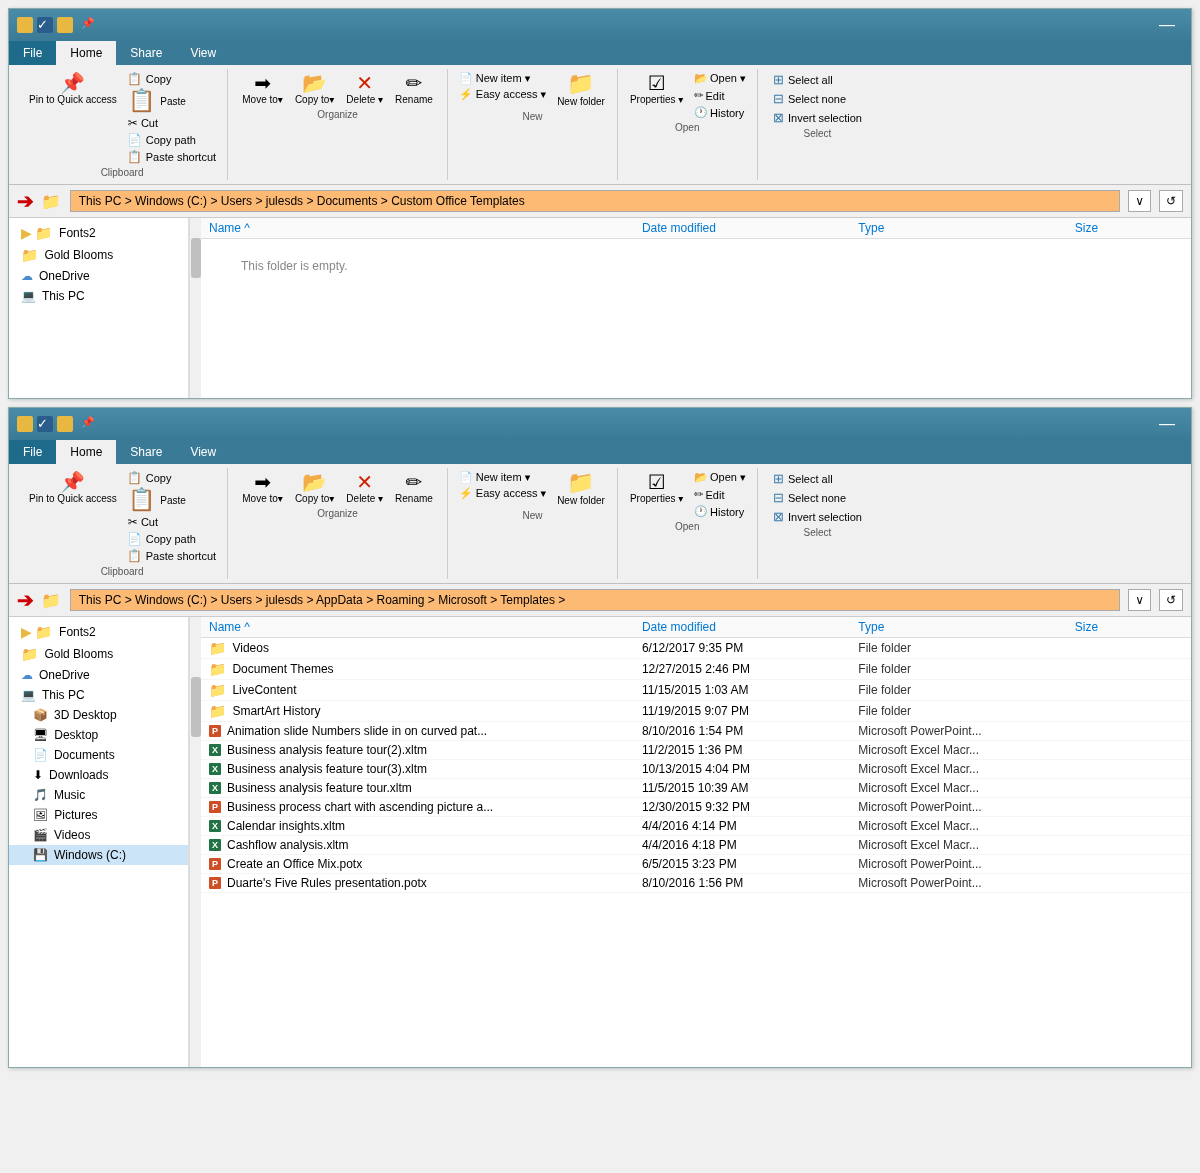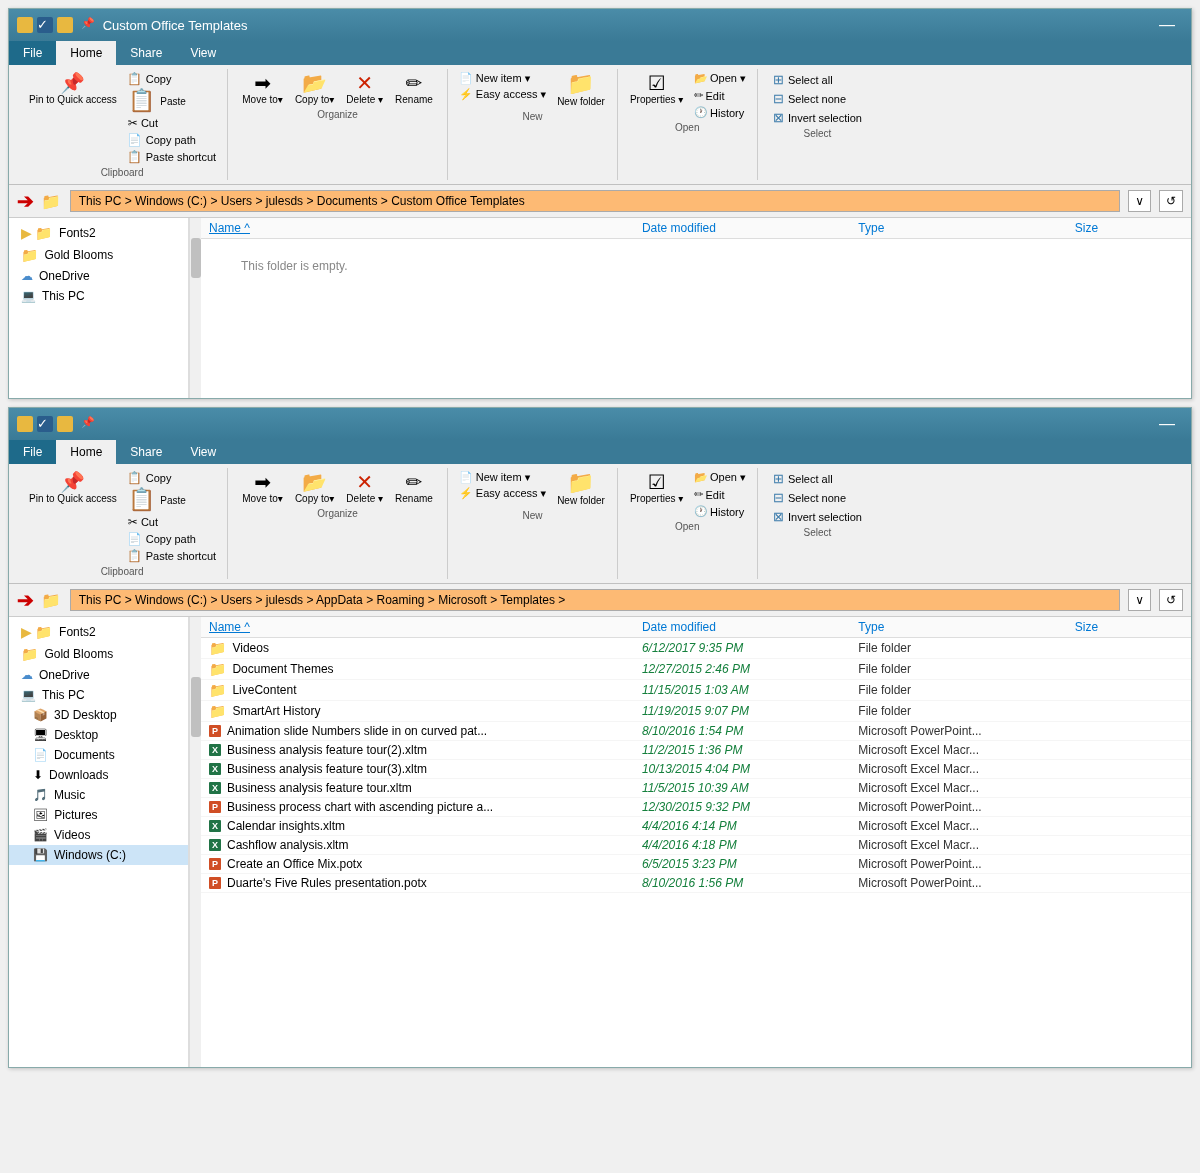--- a/index.html
+++ b/index.html
@@ -215,39 +215,39 @@
       display: flex;
       border-bottom: 1px solid #ddd;
       background: #fafafa;
       padding: 3px 8px;
     }
     .col-header {
       font-size: 12px;
       color: #0078d4;
       cursor: pointer;
     }
-    .col-header.name { flex: 2; text-decoration: underline; }
+    .col-header.name { flex: 2; }
     .col-header.date { flex: 1; }
     .col-header.type { flex: 1; }
     .col-header.size { flex: 0.5; }
     .empty-msg {
       padding: 20px 40px;
       color: #888;
       font-size: 12px;
     }
     .file-row {
       display: flex;
       align-items: center;
       padding: 2px 8px;
       border-bottom: 1px solid #f5f5f5;
       cursor: pointer;
       font-size: 12px;
     }
     .file-row .file-name { flex: 2; display: flex; align-items: center; gap: 6px; }
-    .file-row .file-date { flex: 1; color: #15803d; font-style: italic; }
+    .file-row .file-date { flex: 1; color: #000000; }
     .file-row .file-type { flex: 1; color: #333; }
     .file-row .file-size { flex: 0.5; color: #333; }
 
     .sidebar-wrapper {
       display: flex;
     }
 
     .select-group {
       display: flex;
       flex-direction: column;
@@ -286,21 +286,20 @@
 
 <div class="window">
 
   <div class="titlebar">
     <div class="titlebar-icons">
       <span class="titlebar-icon"></span>
       <span class="titlebar-icon check">✓</span>
       <span class="titlebar-icon"></span>
       <span style="color:#aaa;font-size:11px;margin-left:4px;">📌</span>
     </div>
-    <span class="titlebar-title">Custom Office Templates</span>
     <span class="titlebar-minimize">—</span>
   </div>
 
   <div class="ribbon-tabs">
     <div class="tab" style="background:#1e6a8a;padding:5px 14px;">File</div>
     <div class="tab active">Home</div>
     <div class="tab">Share</div>
     <div class="tab">View</div>
   </div>
 

